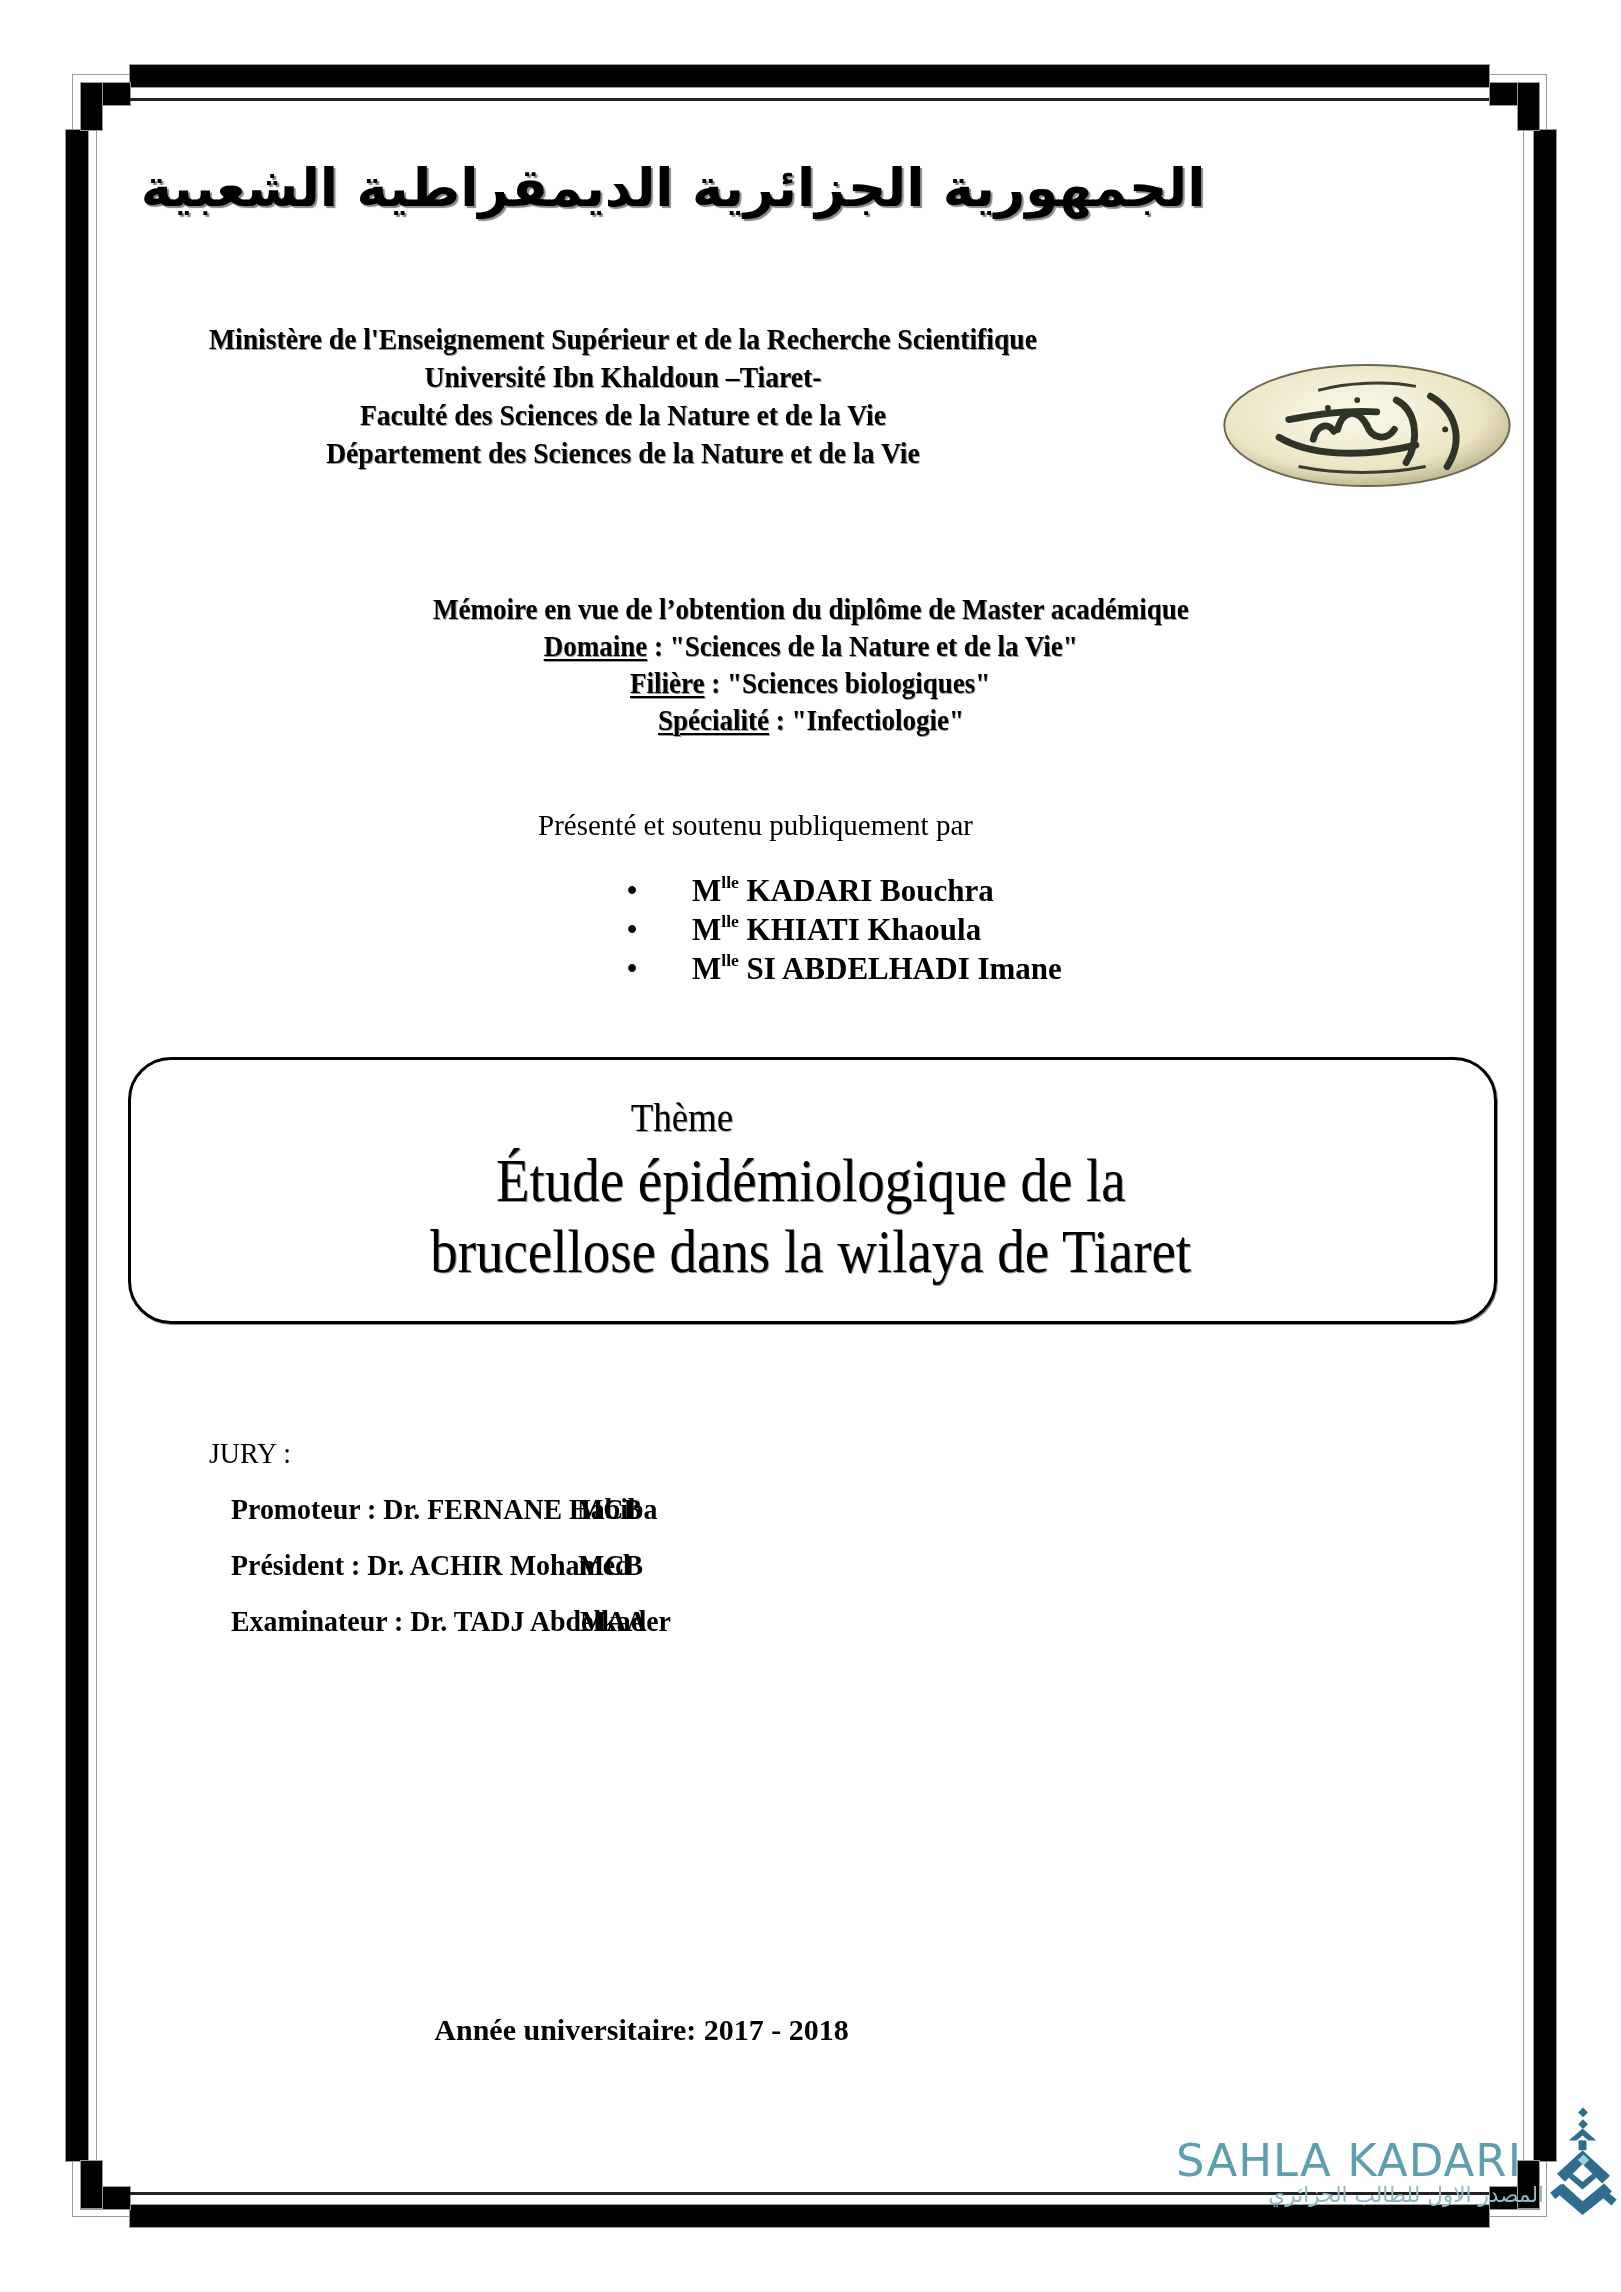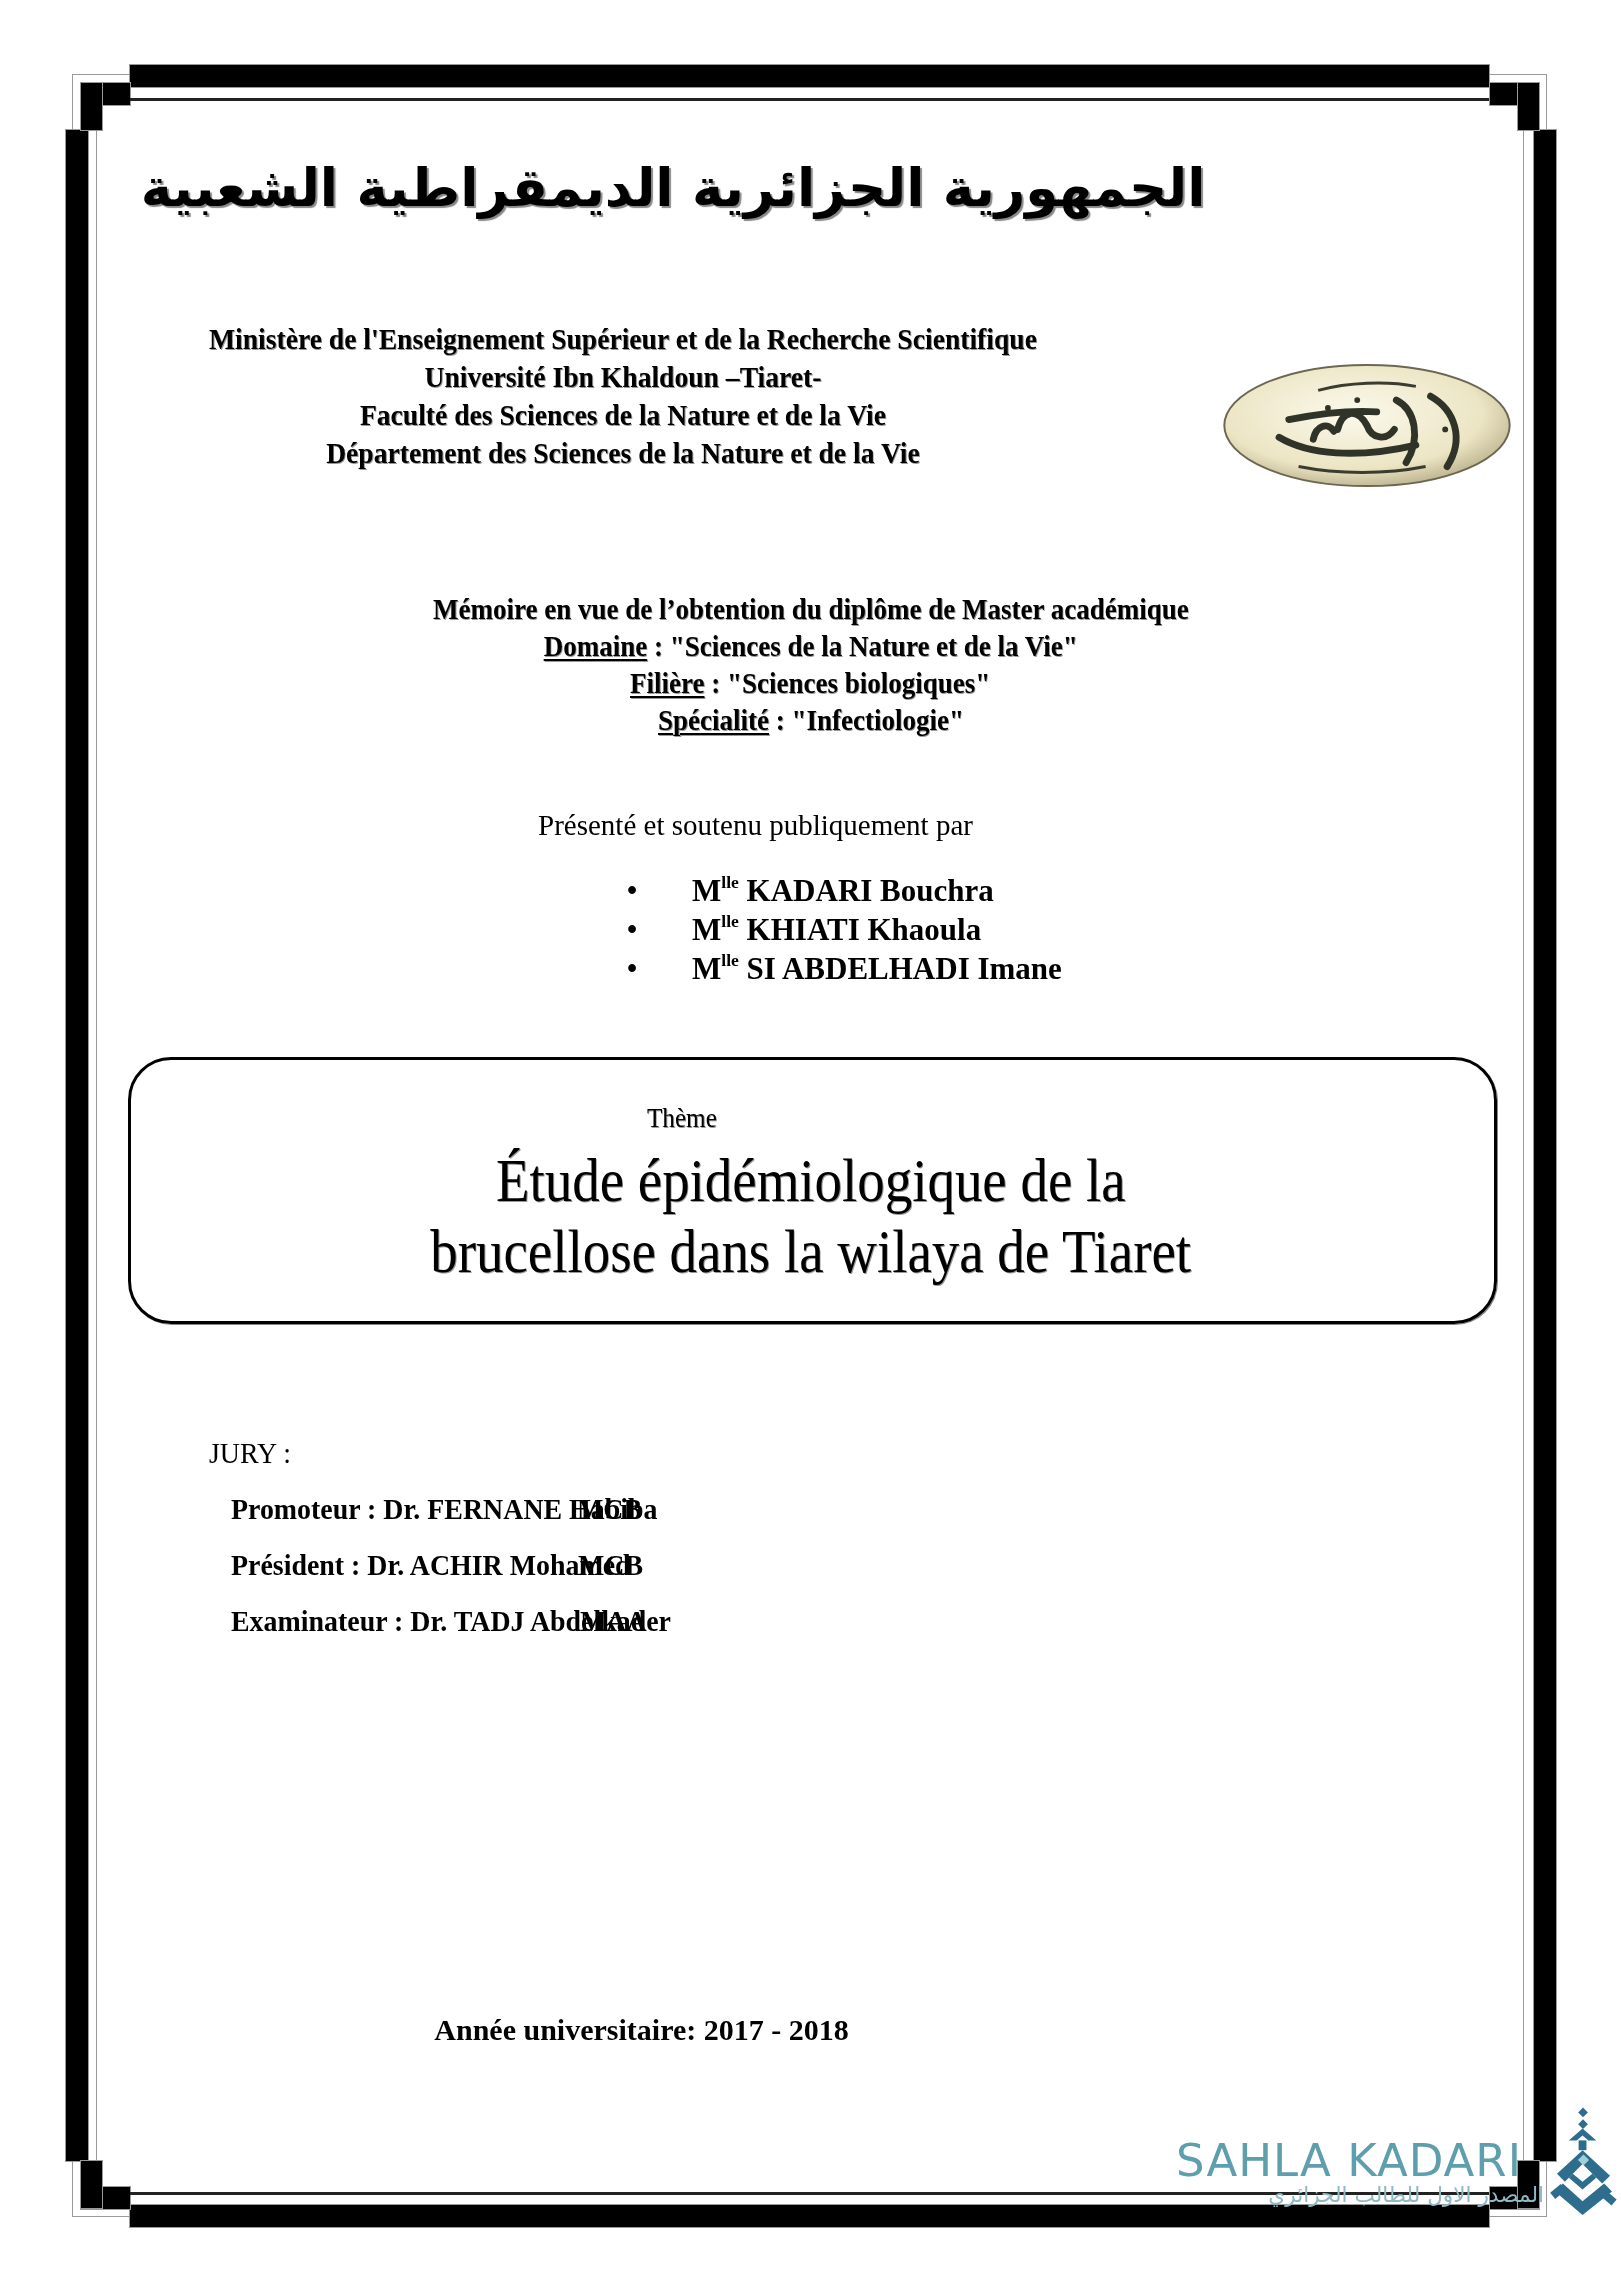--- a/index.html
+++ b/index.html
@@ -22,21 +22,21 @@
 
   .presente { position:absolute; left:0; width:1511px; top:809px; text-align:center; font-size:29px; }
 
   .authors { position:absolute; left:627px; top:871px; }
   .author { position:relative; height:39px; font-weight:bold; font-size:31px; line-height:39px; white-space:nowrap; }
   .author .bullet { position:absolute; left:0; top:0; font-size:29px; }
   .author .name { position:absolute; left:65px; top:0; }
   .author sup { font-size:17.6px; vertical-align:0; position:relative; top:-12.7px; }
 
   .theme-box { position:absolute; left:128px; top:1057px; width:1363px; height:261px; border:3.9px solid #000; border-radius:43px; box-shadow:1px 1px 0 #888; }
-  .theme-label { position:absolute; left:0; width:1363px; top:1093px; text-align:center; font-size:28px; font-weight:normal; line-height:49px; }
+  .theme-label { position:absolute; left:0; width:1363px; top:1093px; text-align:center; font-size:41px; font-weight:normal; line-height:49px; }
   .theme-label span, .theme-title span { display:inline-block; transform:scaleX(0.9); text-shadow:1px 1px 0 #999; }
   .theme-title { position:absolute; left:0; width:1621px; top:1145px; text-align:center; font-size:61px; line-height:71px; }
 
   .jury { position:absolute; left:209px; top:1434px; }
   .jury-head { font-weight:normal; font-size:30px; line-height:37px; }
   .jury-row { position:relative; height:56px; font-weight:bold; font-size:30px; line-height:37px; white-space:nowrap;margin-left:22px; }
   .jury-row .role { position:absolute; left:0; top:18.6px; transform:scaleX(0.93); transform-origin:left center; }
   .jury-row .grade { position:absolute; top:18.6px; transform:scaleX(0.93); transform-origin:left center; }
   .jury-head span { display:inline-block; transform:scaleX(0.93); transform-origin:left center; }
 

